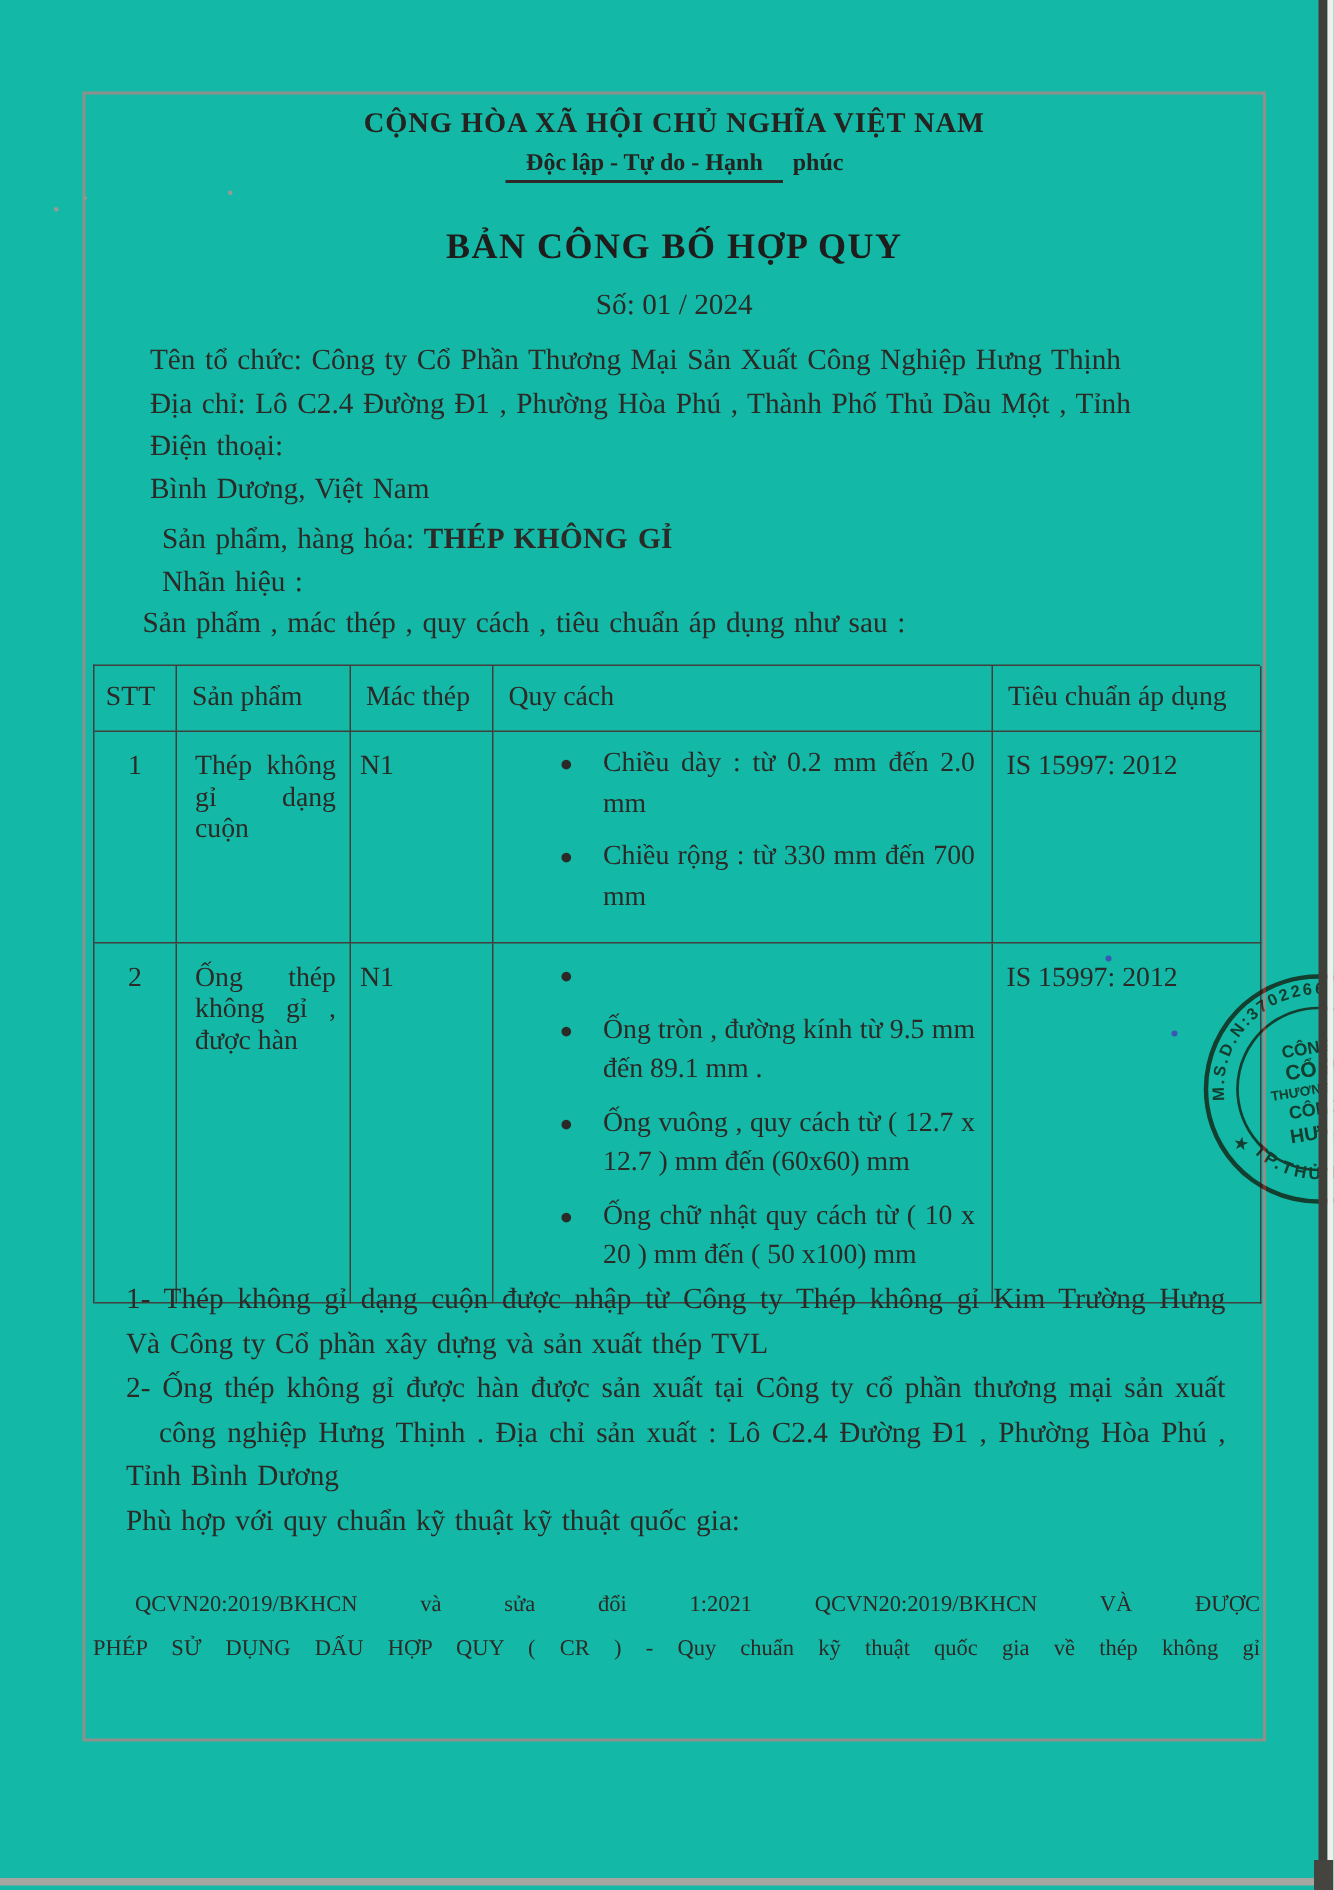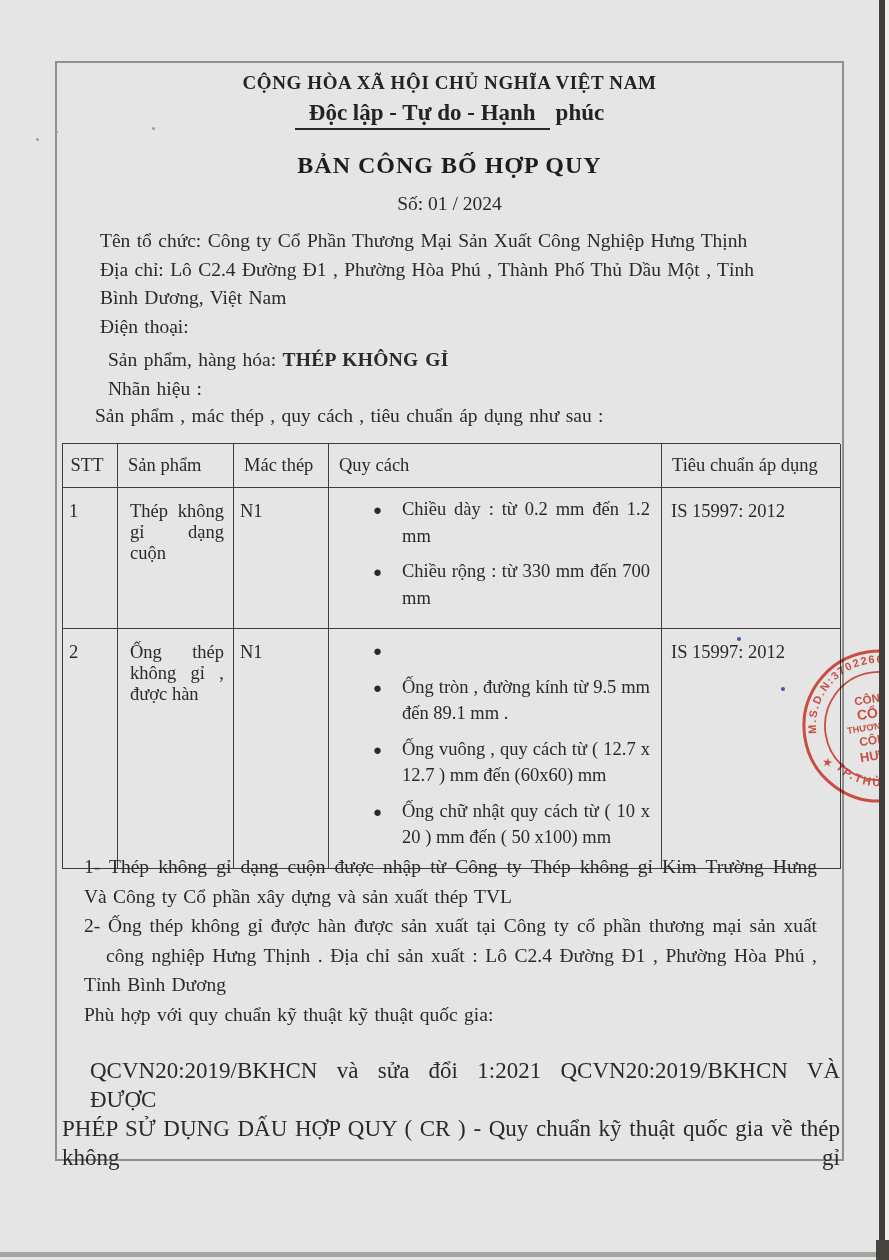--- a/index.html
+++ b/index.html
@@ -1,28 +1,28 @@
 <!DOCTYPE html>
 <html><head>
 <meta charset="utf-8">
 <style>
   * { margin:0; padding:0; box-sizing:border-box; }
   html,body { width:889px; }
   body { font-family:"Liberation Serif","DejaVu Serif",serif; background:#ffffff; }
   .scan {
     position:relative; width:889px; height:1260px;
-    background:#e5e5e5; overflow:hidden; color:#2b2a27;
+    background:#14b8a6; overflow:hidden; color:#2b2a27;
   }
   .frame {
     position:absolute; left:55px; top:61px; width:789px; height:1100px;
     border:2px solid #8f8f8c; background:transparent;
   }
   .centered { position:absolute; left:57px; width:785px; text-align:center; }
   .nat-header { top:72px; font-size:19px; font-weight:bold; letter-spacing:.6px; color:#242320; }
-  .motto { top:100px; font-size:23px; font-weight:bold; color:#242320; }
+  .motto { top:100px; font-size:16px; font-weight:bold; color:#242320; }
   .motto .u { border-bottom:2px solid #2b2a27; padding:0 14px 3px 14px; }
   .motto .tail { padding-left:6px; }
   .doc-title { top:152px; font-size:24px; font-weight:bold; letter-spacing:1px; color:#1e1d1b; }
   .doc-no { top:193px; font-size:19.5px;font-family:Liberation Serif, serif; }
 
   .para { position:absolute; left:84px; width:733px; font-size:19.5px; word-spacing:1.5px; }
   .para .ln { line-height:28.5px;margin-left:16px; }
   .block-org { top:227px; }
   .block-prod { top:345px; left:92px; width:725px; }
   .block-prod .ln { line-height:29px; }
@@ -36,38 +36,38 @@
     border-top:1.7px solid #413f3b; border-left:1.7px solid #413f3b;
     font-size:18.5px;
   }
   .tbl .cell {
     border-right:1.7px solid #413f3b; border-bottom:1.7px solid #413f3b;
     padding:8px 6px; overflow:hidden;
   }
   .rowgrp { display:contents; }
   .hd .cell { height:44px; display:flex; align-items:center; padding-left:10px; }
   .hd .c-stt { justify-content:center; padding-left:0; }
-  .c-stt { text-align:left; }
+  .c-stt { text-align:center; }
   .r1 .cell { min-height:95px; }
   .r2 .cell { min-height:234px; }
   .body-row .c-stt { padding-top:13px; }
   .body-row .c-prod { padding:13px 9px 0 12px; text-align:justify; }
   .body-row .c-grade { padding-top:13px; }
   .body-row .c-std { padding:13px 4px 0 9px; }
   .c-spec { padding:11px 4px 0 0; }
   .spec { display:flex; padding-left:38px; padding-right:5px; margin-bottom:9px; line-height:26.5px; }
   .spec .dot { width:29px; flex:none; font-size:15px; padding-top:1px; }
   .spec .txt { flex:1; text-align:justify; }
 
   
   .notes { position:absolute; left:84px; top:852px; width:733px; font-size:19.5px; word-spacing:1.5px; }
   .notes .ln { line-height:29.5px; }
   .jfull { text-align:justify; text-align-last:justify; }
   .ind { padding-left:22px; }
-  .qcvn { position:absolute; left:62px; top:1056px; width:778px; font-size:23px; word-spacing:1.5px; }
+  .qcvn { position:absolute; left:62px; top:1056px; width:778px; font-size:15px; word-spacing:1.5px; }
   .qcvn .ln { line-height:29px; }
   .qcvn .first { padding-left:28px; }
 
   
   .stamp {
     position:absolute; left:793px; top:640px; width:172px; height:172px;
     mix-blend-mode:multiply; opacity:.93; transform:rotate(-9deg);
   }
 
   
@@ -90,22 +90,22 @@
   <div class="centered motto">
     <span class="u">Độc lập - Tự do - Hạnh</span><span class="tail">phúc</span>
   </div>
 
   <div class="centered doc-title">BẢN CÔNG BỐ HỢP QUY</div>
   <div class="centered doc-no">Số: 01 / 2024</div>
 
   <div class="para block-org">
     <div class="ln">Tên tổ chức: Công ty Cổ Phần Thương Mại Sản Xuất Công Nghiệp Hưng Thịnh</div>
     <div class="ln">Địa chỉ: Lô C2.4 Đường Đ1 , Phường Hòa Phú , Thành Phố Thủ Dầu Một , Tỉnh</div>
+    <div class="ln">Điện thoại:</div>
     <div class="ln">Bình Dương, Việt Nam</div>
-    <div class="ln">Điện thoại:</div>
   </div>
 
   <div class="para block-prod">
     <div class="ln"><span>Sản phẩm, hàng hóa: </span><b class="strong">THÉP KHÔNG GỈ</b></div>
     <div class="ln">Nhãn hiệu :</div>
   </div>
 
   <div class="intro">Sản phẩm , mác thép , quy cách , tiêu chuẩn áp dụng như sau :</div>
 
   <div class="tbl">
@@ -117,21 +117,21 @@
       <div class="cell">Tiêu chuẩn áp dụng</div>
     </div>
 
     <div class="rowgrp body-row r1">
       <div class="cell c-stt">1</div>
       <div class="cell c-prod">Thép không gỉ dạng cuộn</div>
       <div class="cell c-grade">N1</div>
       <div class="cell c-spec">
         <div class="spec">
             <span class="dot">●</span>
-            <span class="txt">Chiều dày : từ 0.2 mm đến 1.2 mm</span>
+            <span class="txt">Chiều dày : từ 0.2 mm đến 2.0 mm</span>
           </div>
         <div class="spec">
             <span class="dot">●</span>
             <span class="txt">Chiều rộng : từ 330 mm đến 700 mm</span>
           </div>
       </div>
       <div class="cell c-std">IS 15997: 2012</div>
     </div>
 
     <div class="rowgrp body-row r2">

